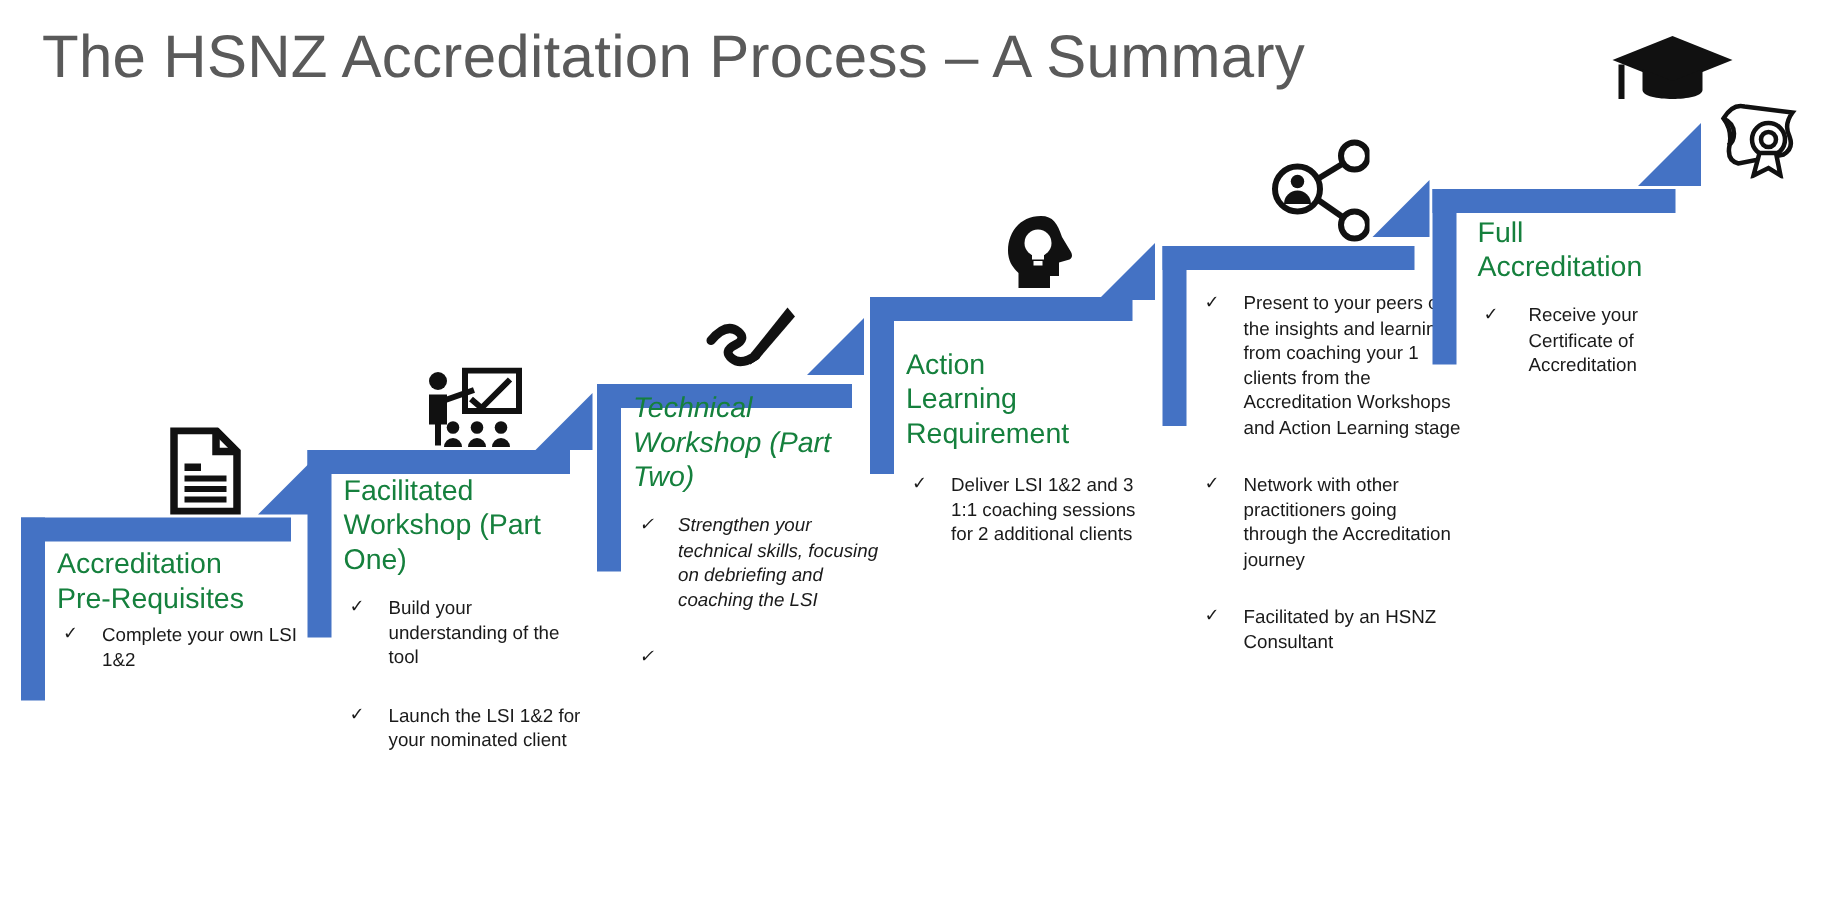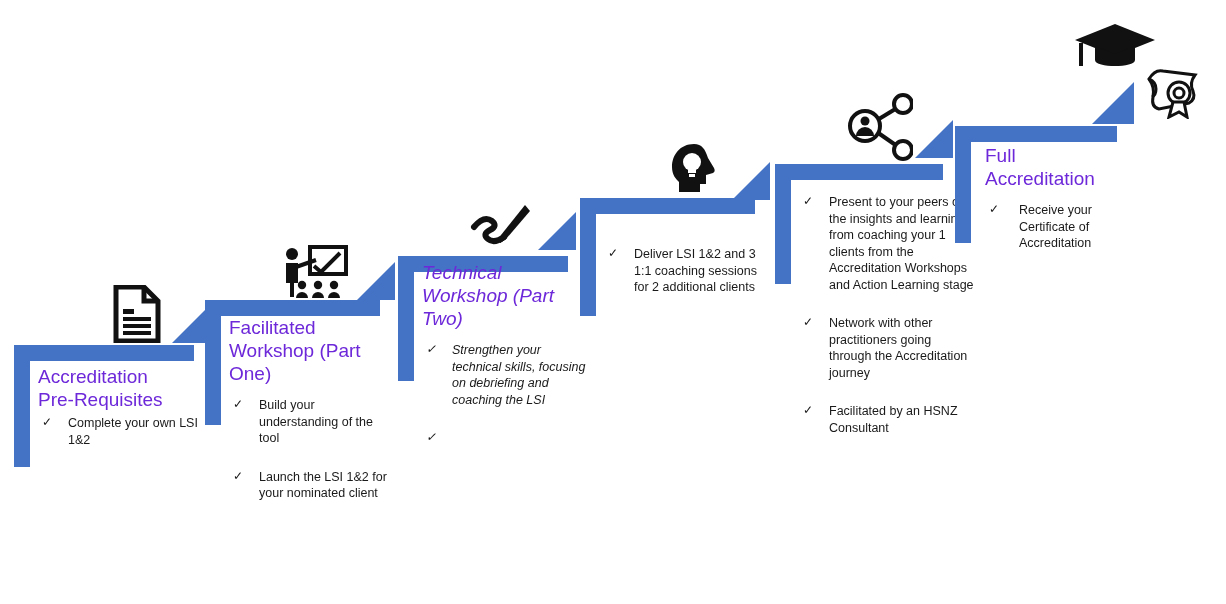--- a/index.html
+++ b/index.html
@@ -43,21 +43,21 @@
   .tri{
     position:absolute;
     width:0;height:0;
     border-style:solid;
     border-color:transparent;
   }
 
   .step-body{position:absolute;}
 
   .step-heading{
-    color:#6d28d9;
+    color:#15803d;
     font-size:19px;
     line-height:23px;
     font-weight:400;
     margin:0 0 4px 0;
     font-family:"Liberation Sans", sans-serif;
   }
   .step-heading .sub{
     font-size:19px;
     line-height:17px;
   }
@@ -82,20 +82,21 @@
   }
 
   .icon-wrap{position:absolute;}
   svg{display:block;}
 </style>
 </head>
 <body>
 
 <div id="stage">
 
+  <div class="deck-title">The HSNZ Accreditation Process – A Summary</div>
 
   <div class="step" style="left:14px; top:285px; width:200px; height:300px;">
 
     <div class="icon-wrap" style="left:92px; top:0px; width:60px; height:58px;">
       <svg width="60" height="58" viewBox="0 0 60 58">
         <path d="M10 2 H38 L52 16 V56 H10 Z" fill="#ffffff" stroke="#111" stroke-width="5"></path>
         <path d="M38 2 V16 H52" fill="none" stroke="#111" stroke-width="5"></path>
         <rect x="17" y="24" width="11" height="5" fill="#111"></rect>
         <rect x="17" y="32" width="28" height="4" fill="#111"></rect>
         <rect x="17" y="39" width="28" height="4" fill="#111"></rect>
@@ -207,20 +208,25 @@
         <rect x="19" y="32" width="6" height="3" fill="#ffffff"></rect>
       </svg>
     </div>
 
     <div class="tri" style="left:152px; top:22px; border-width:0 0 38px 38px; border-left-color:transparent; border-bottom-color:#4472C4;"></div>
 
     <div class="bracket-top" style="--accent:#4472C4; left:0px; top:58px; width:175px;"></div>
     <div class="bracket-left" style="--accent:#4472C4; left:0px; top:58px; height:118px;"></div>
 
     <div class="step-body" style="left:24px; top:92px; width:165px;">
+      <div class="step-heading">
+        <span>Action</span><br>
+        <span>Learning</span><br>
+        <span>Requirement</span>
+      </div>
       <ul class="bullets" style="margin-top:14px;">
         <li>
           <span class="tick">✓</span>
           <span>Deliver LSI 1&amp;2 and 3 1:1 coaching sessions for 2 additional clients</span>
         </li>
       </ul>
     </div>
   </div>
 
   <div class="step" style="left:775px; top:92px; width:205px; height:500px;">

